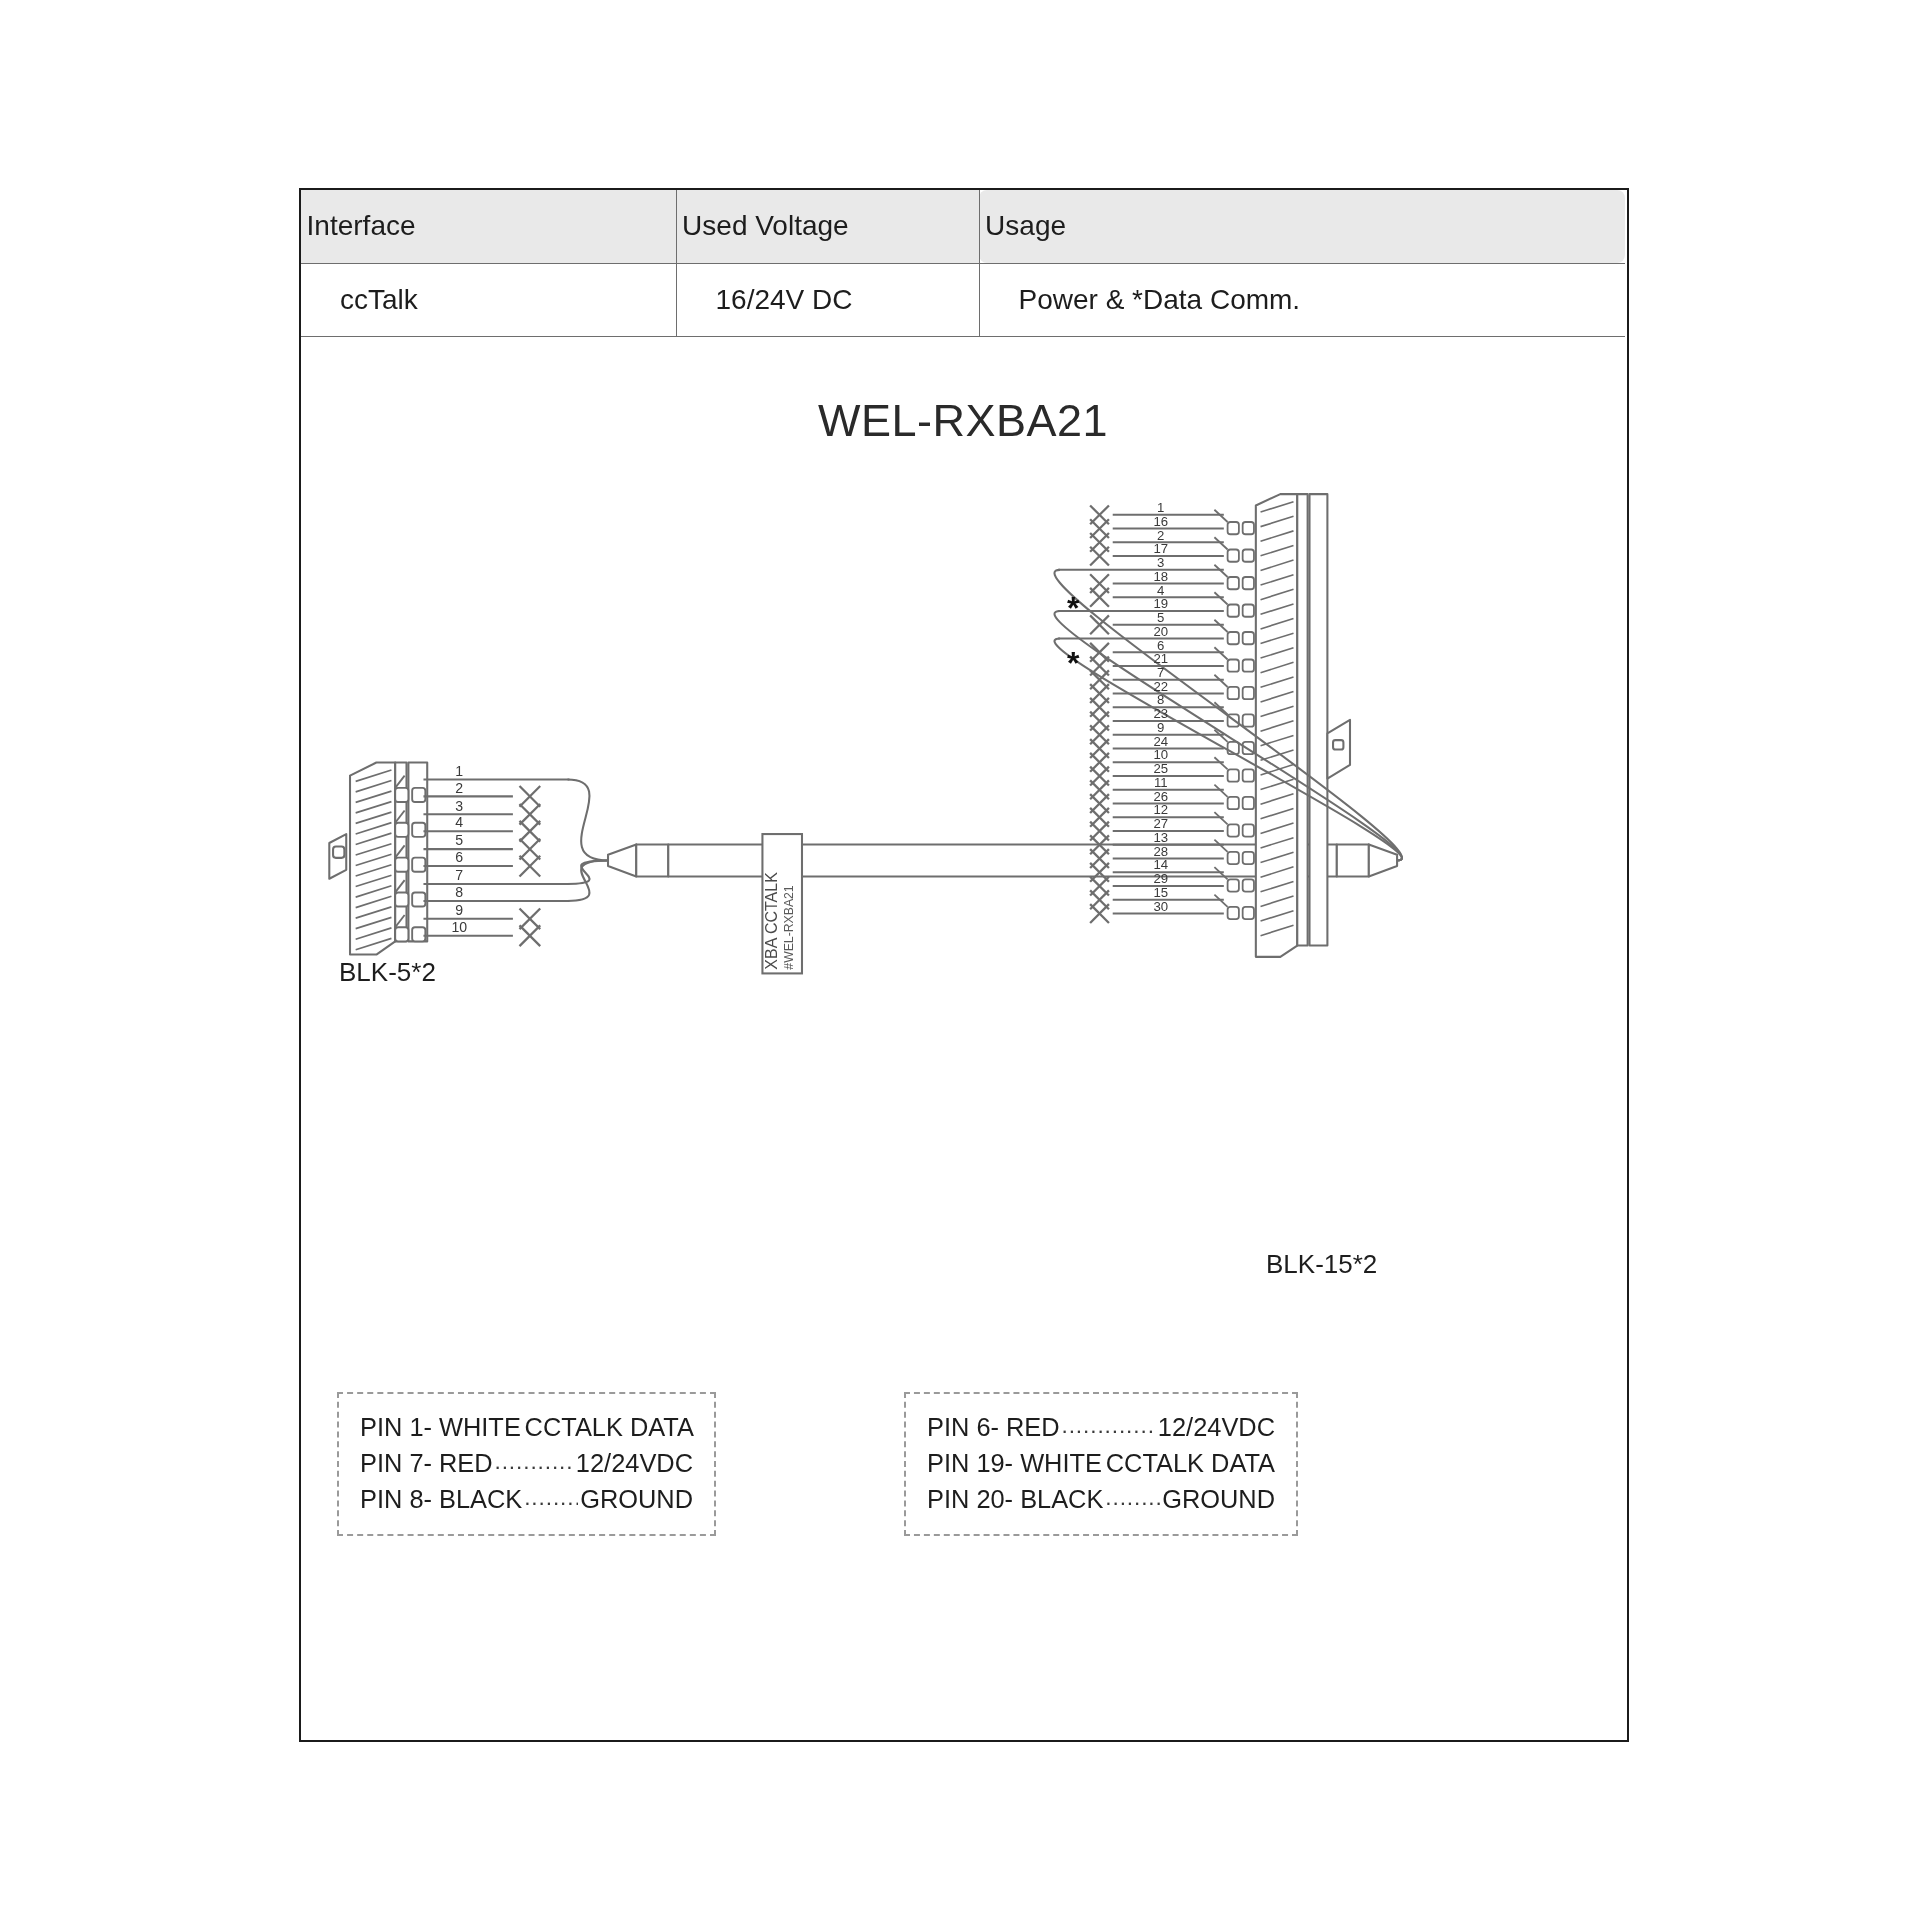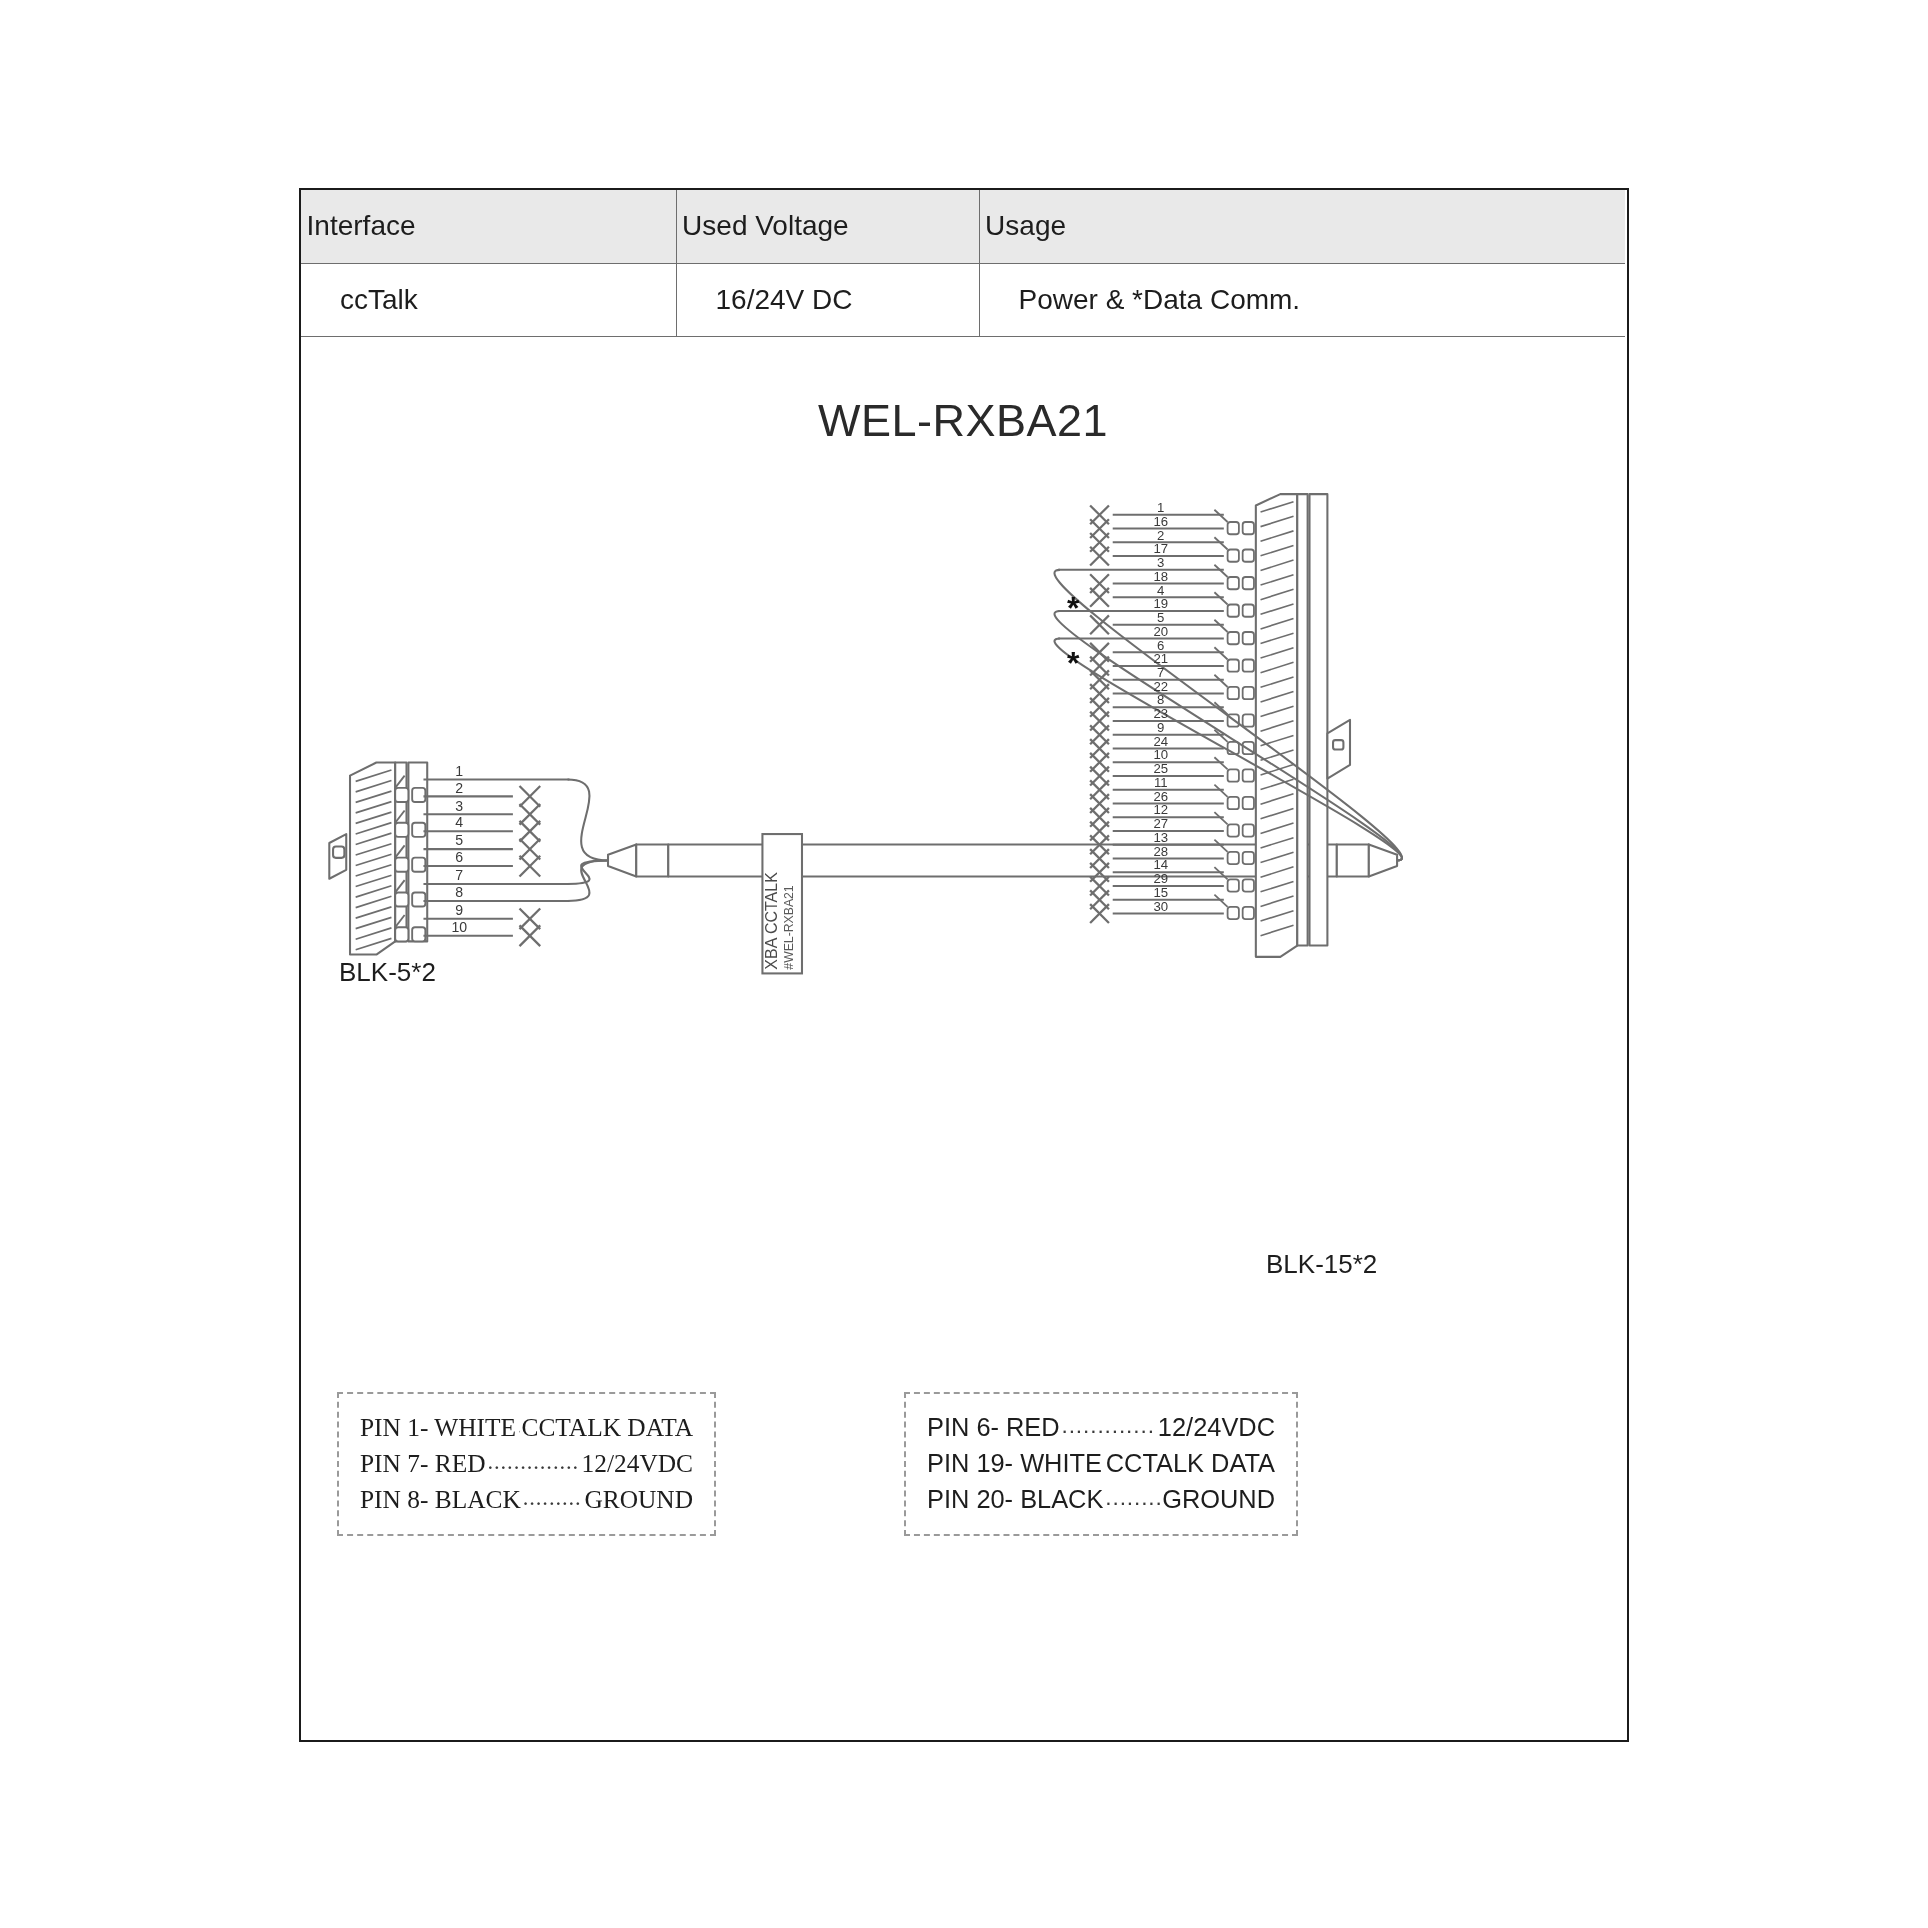--- a/index.html
+++ b/index.html
@@ -44,21 +44,21 @@
     padding: 0 5.6px;
     white-space: nowrap;
   }
   .spec-table thead td {
     background: #e9e9e9;
     border-top: none;
   }
   .spec-table tbody td { background: #ffffff; padding-left: 39px; }
   .spec-table td.c0 { width: 375px; border-left: none; }
   .spec-table td.c1 { width: 303px; }
-  .spec-table td.c2 { width: 646px; border-right: none; }
+  .spec-table td.c2 { width: 646px; border-right: none; border-radius: 8px; }
 
   
   .title {
     position: absolute;
     left: 0; top: 205px;
     width: 1324px;
     text-align: center;
     font-size: 45px;
     color: #2a2a2a;
     letter-spacing: 0.5px;
@@ -71,21 +71,21 @@
     width: 1324px; height: 1548px;
   }
 
   
   .legend {
     position: absolute;
     border: 2.8px dashed #9a9a9a;
     background: #ffffff;
     padding: 15px 21px 17px 21px;
   }
-  .legend-left  { left: 36px;  top: 1202px; width: 379px; font-family: Liberation Serif, serif; }
+  .legend-left  { left: 36px;  top: 1202px; width: 379px; }
   .legend-right { left: 603px; top: 1202px; width: 394px; }
 
   .legend-row {
     display: flex;
     align-items: baseline;
     font-size: 25.4px;
     color: #1d1d1d;
     line-height: 1.42;
     white-space: nowrap;
   }

